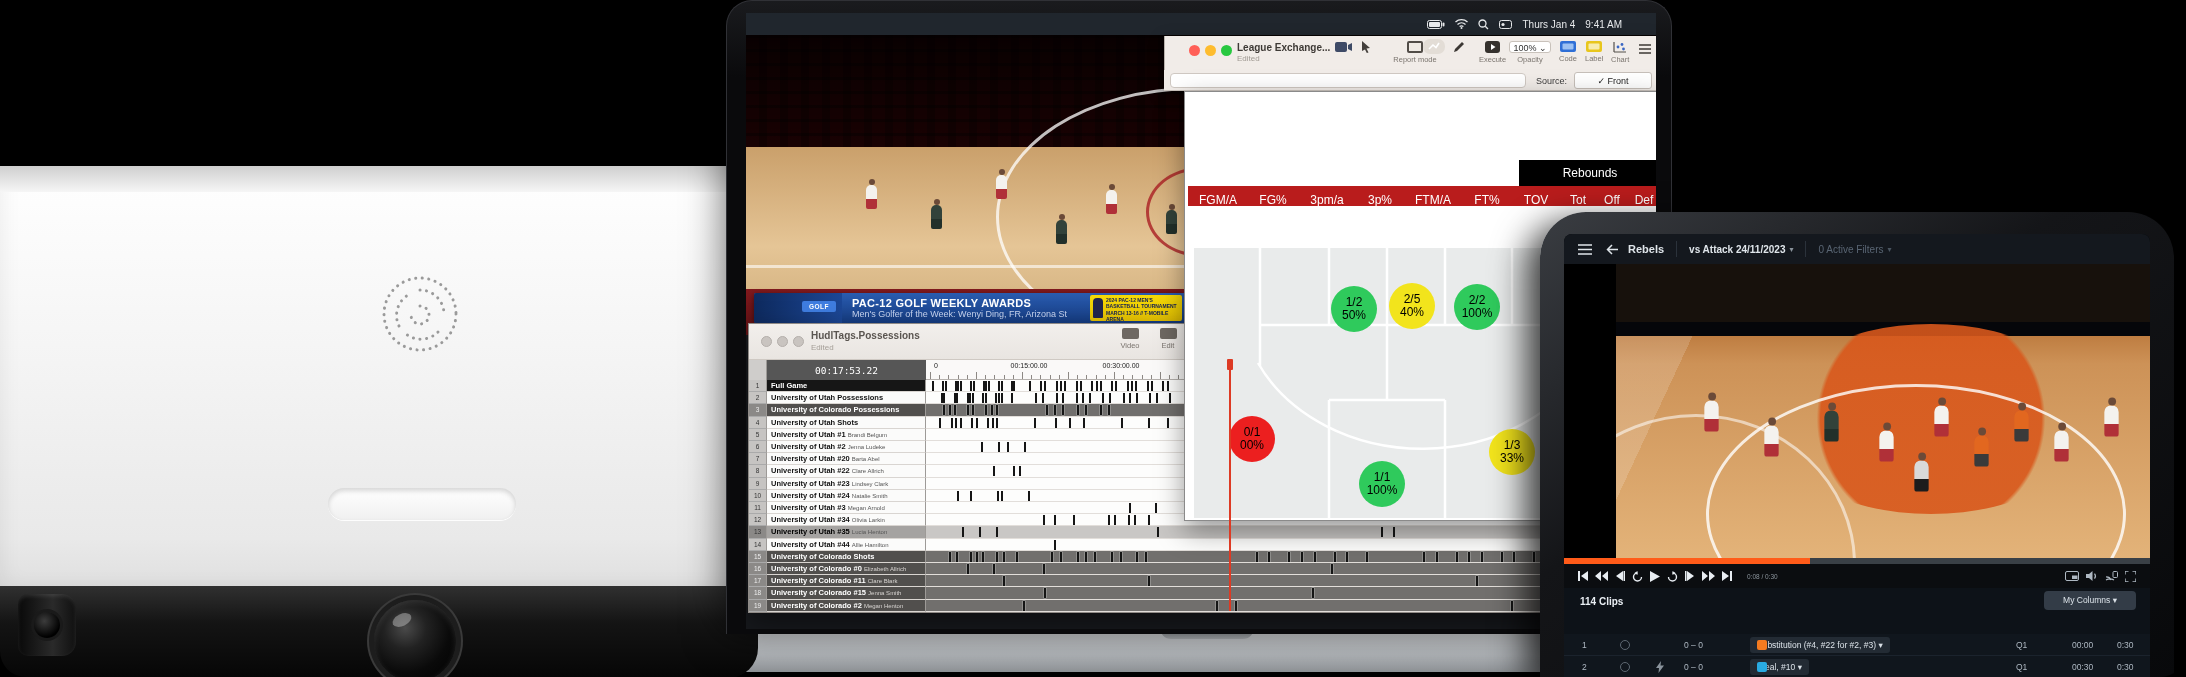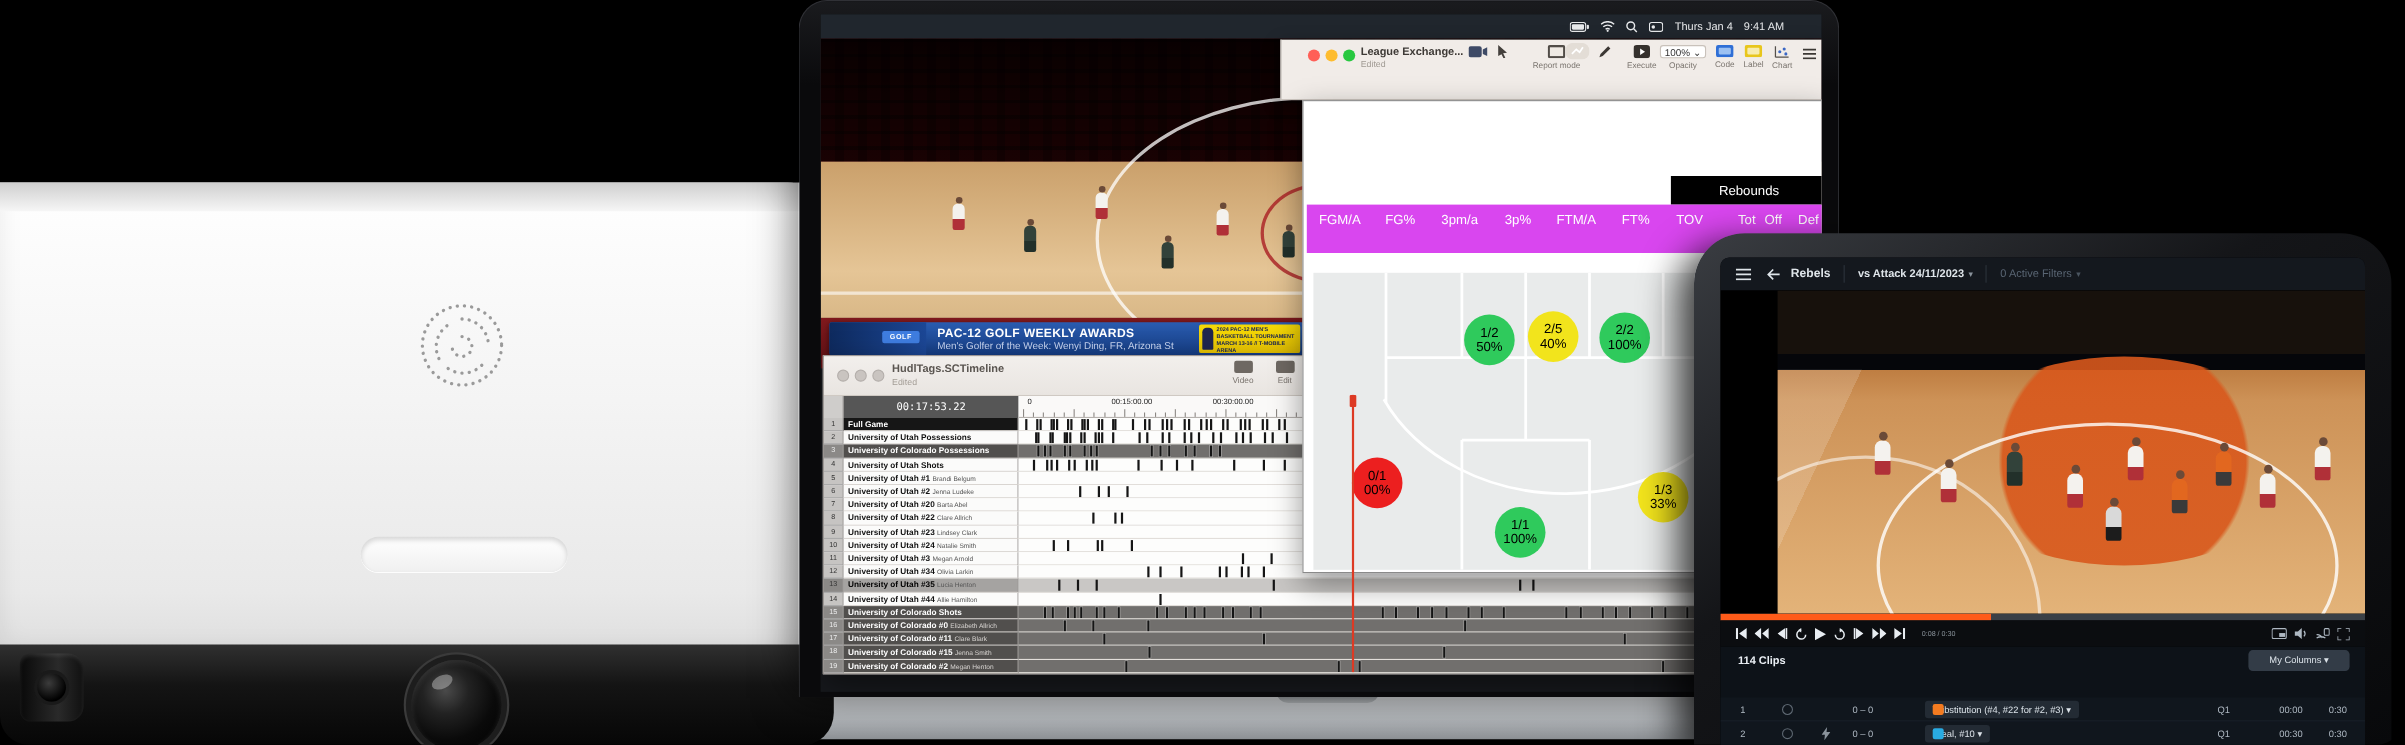--- a/index.html
+++ b/index.html
@@ -138,21 +138,21 @@
   .sc-srcval { position:absolute; left:410px; top:2px; width:78px; height:17px; background:#fff; border:1px solid #c6bfb9;
     border-radius:3px; font-size:9px; color:#222; text-align:center; line-height:16px; }
 
   
   .chartwin { position:absolute; left:438px; top:78px; width:476px; height:430px; background:#fff;
     border:1px solid #8a8a8a; box-shadow:0 10px 26px rgba(0,0,0,.4); }
   .cw-header { position:absolute; left:8px; top:8px; width:464px; height:56px; background:#6e6e6e;
     color:#fff; font-size:29px; line-height:56px; padding-left:56px; white-space:nowrap; overflow:hidden; }
   .cw-rebtab { position:absolute; left:334px; top:68px; width:142px; height:26px; background:#000; color:#fff;
     font-size:12px; text-align:center; line-height:26px; }
-  .cw-stathead { position:absolute; left:3px; top:94px; height:44px; display:flex; background:#d946ef; }
+  .cw-stathead { position:absolute; left:3px; top:94px; height:20px; display:flex; background:#b91c1c; }
   .cw-stathead div { color:#fff; font-size:12px; text-align:center; line-height:28px; }
   .cw-statvals { position:absolute; left:3px; top:122px; height:28px; display:flex; }
   .cw-statvals div { border:1px solid #000; border-left:none; background:#fff; color:#000;
     font-size:12.5px; text-align:center; line-height:26px; }
   .cw-statvals div:first-child { border-left:1px solid #000; }
   .shotchart { position:absolute; left:9px; top:156px; width:458px; height:270px; background:#e9ebeb; }
 
   
   .tablet { position:absolute; left:1540px; top:212px; width:634px; height:466px; z-index:6;
     background:linear-gradient(145deg,#3a3d42,#141518 40%,#08090b); border-radius:46px 46px 0 0;
@@ -301,21 +301,21 @@
         </div>
       </div>
 
       <div class="tlwin">
         <div class="tl-titlebar">
           <div class="tl-lights">
             <span style="left:12px"></span>
             <span style="left:28px"></span>
             <span style="left:44px"></span>
           </div>
-          <div class="tl-title">HudlTags.SCTimeline</div>
+          <div class="tl-title">HudlTags.Possessions</div>
           <div class="tl-edited">Edited</div>
           <div class="tl-btn" style="left:364px">
             <span class="ic"></span>
             <span>Video</span>
           </div>
           <div class="tl-btn" style="left:402px">
             <span class="ic"></span>
             <span>Edit</span>
           </div>
         </div>
@@ -765,32 +765,37 @@
           </svg>
           <span>Chart</span>
         </div>
         <div class="sc-tool" style="left:474px; top:8px">
           <svg class="glyph" width="12" height="10" viewBox="0 0 12 10">
             <path d="M0 1 H12 M0 5 H12 M0 9 H12" stroke="#3c3834" stroke-width="1.6"></path>
           </svg>
         </div>
       </div>
 
+      <div class="sc-srcrow">
+        <div class="sc-input"></div>
+        <div class="sc-srclabel">Source:</div>
+        <div class="sc-srcval">✓ Front</div>
+      </div>
 
       <div class="chartwin">
         <div class="cw-rebtab">Rebounds</div>
         <div class="cw-stathead" id="stat-head">
             <div style="width: 60px;">FGM/A</div>
             <div style="width: 50px;">FG%</div>
             <div style="width: 58px;">3pm/a</div>
             <div style="width: 48px;">3p%</div>
             <div style="width: 58px;">FTM/A</div>
             <div style="width: 50px;">FT%</div>
             <div style="width: 48px;">TOV</div>
-            <div style="width: 36px; text-align: right;">Tot</div>
+            <div style="width: 36px;">Tot</div>
             <div style="width: 32px;">Off</div>
             <div style="width: 32px;">Def</div>
           </div>
         <svg class="shotchart" id="shotchart" viewBox="0 0 458 270">
           <g stroke="#ffffff" stroke-width="2.5" fill="none">
             <line x1="66" y1="0" x2="66" y2="118"></line>
             <line x1="135" y1="0" x2="135" y2="77"></line>
             <line x1="193" y1="0" x2="193" y2="77"></line>
             <line x1="251" y1="0" x2="251" y2="77"></line>
             <line x1="318" y1="0" x2="318" y2="77"></line>

